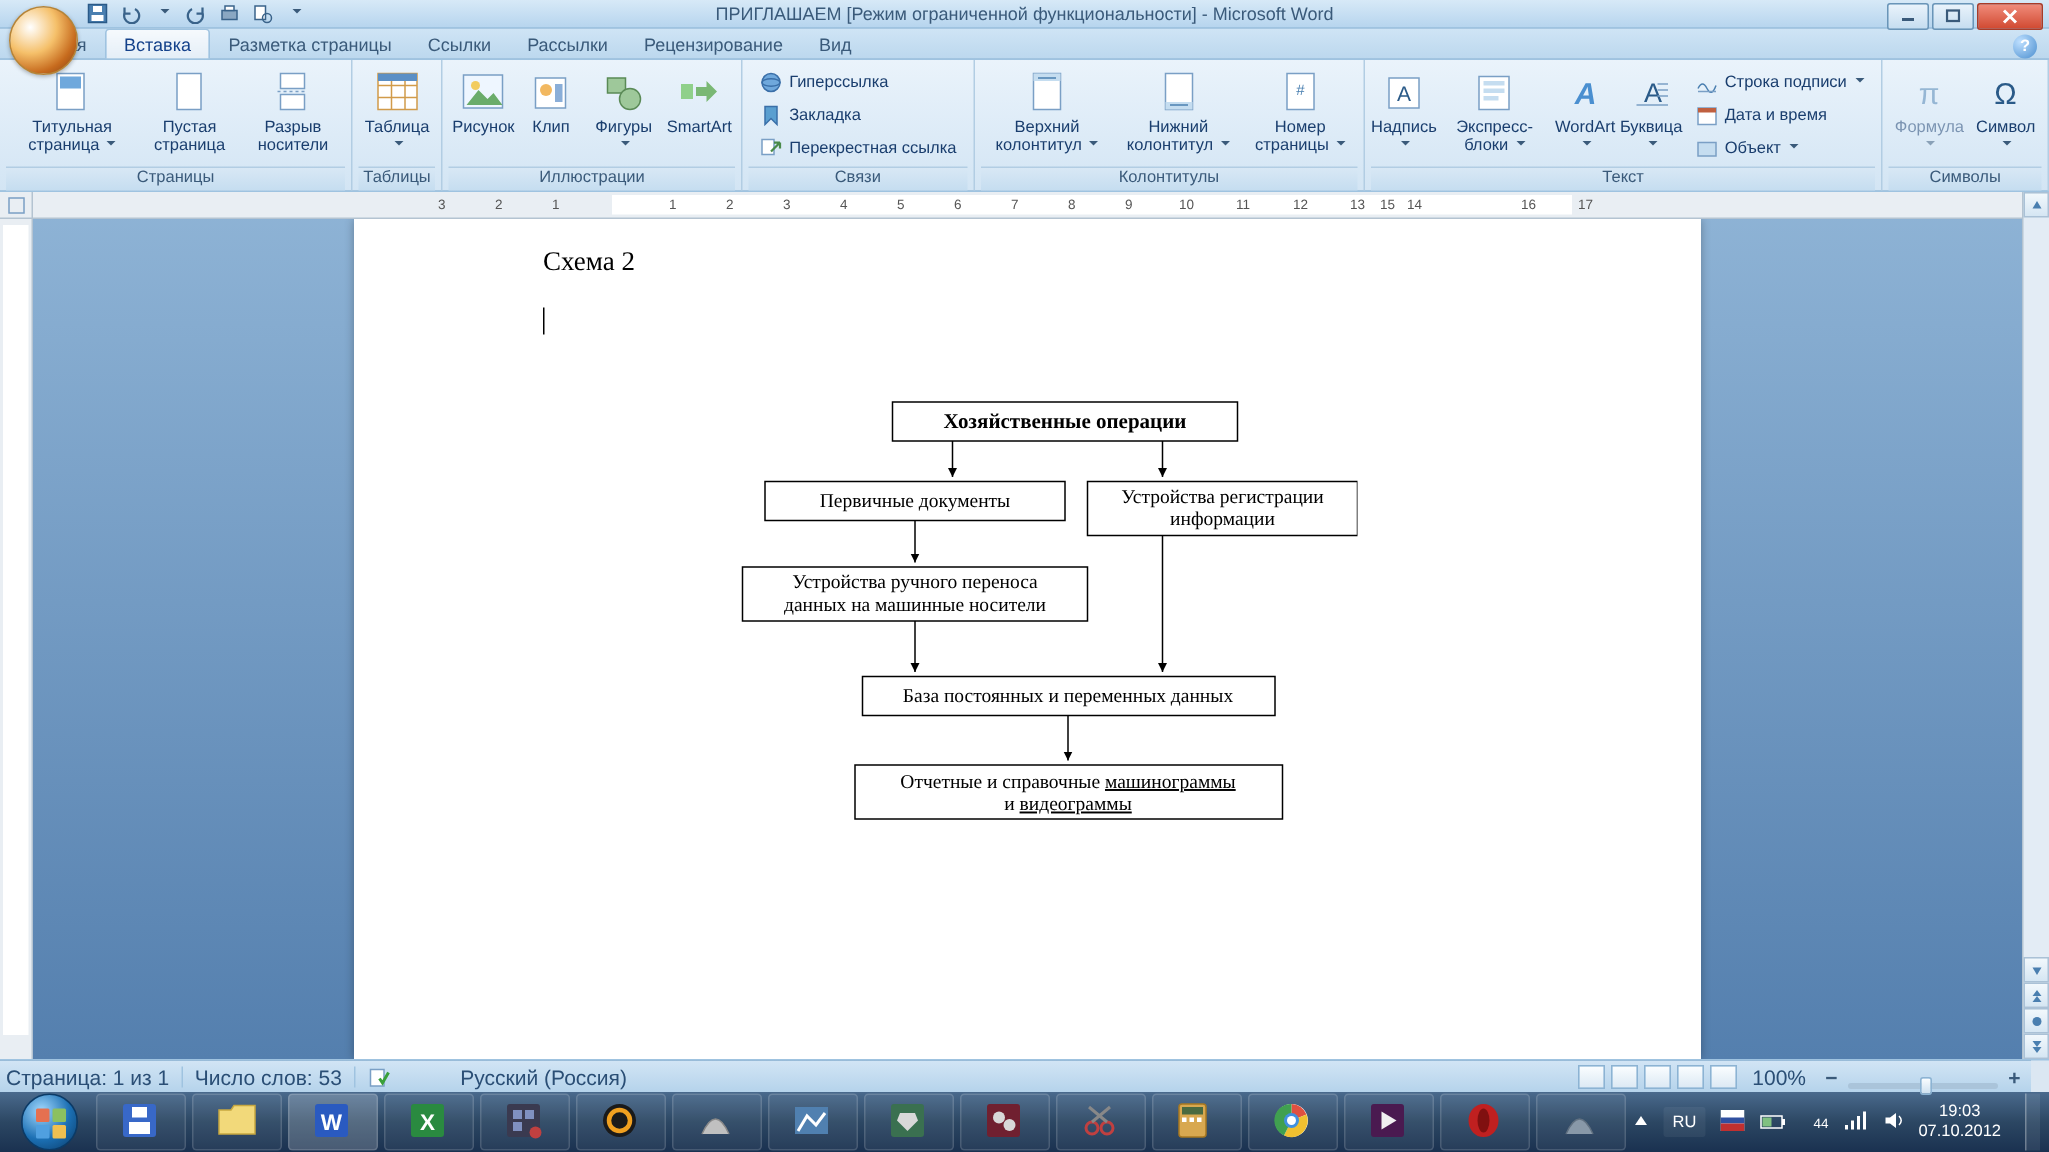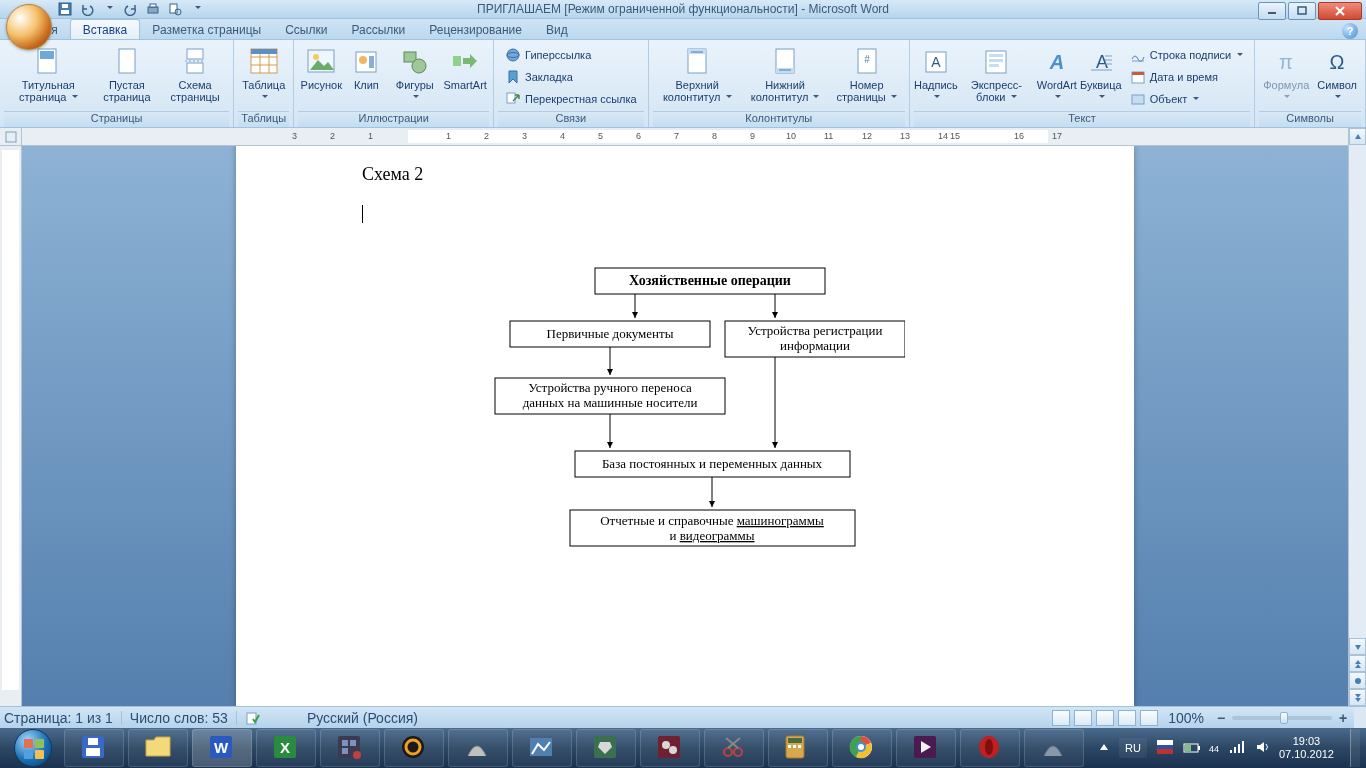--- a/index.html
+++ b/index.html
@@ -45,21 +45,21 @@
 .cursor-line{width:1px;height:18px;background:#000;margin-top:20px;animation:blink 1s steps(1) infinite;}
 @keyframes blink{50%{opacity:0;}}
 .diagram{margin:40px auto 0;width:440px;font-family:"Times New Roman",serif;font-size:13px;}
 .diagram svg{display:block;}
 .scrollbar-v{width:18px;background:#e3ecf5;border-left:1px solid #b4c3d1;display:flex;flex-direction:column;}
 .scrollbar-v .arrow,.scrollbar-v .pg{height:17px;border:1px solid #aac1d6;background:linear-gradient(#f2f8fc,#d5e6f3);display:flex;align-items:center;justify-content:center;}
 .scrollbar-v .track{flex:1;}
 
 .status{height:22px;background:linear-gradient(#d2e5f5,#b5d3eb);display:flex;align-items:center;font-size:14px;color:#2a4e75;border-top:1px solid #9fc3e0;padding:0 4px;}
 .status .sep{width:1px;height:14px;background:#9fc3e0;margin:0 8px;}
-.status .right{margin-left:auto;display:flex;align-items:center;gap:4px;}
+.status .right{margin-left:auto;display:flex;align-items:flex-end;gap:4px;}
 .viewbtn{width:18px;height:16px;border:1px solid #8cb3d3;background:linear-gradient(#fafdff,#dce9f4);} 
 .zoom-slider{width:100px;height:4px;background:#aac4da;position:relative;border-radius:2px;}
 .zoom-slider .thumb{position:absolute;left:48%;top:-4px;width:8px;height:12px;background:linear-gradient(#fafdff,#cde0ef);border:1px solid #8cb3d3;border-radius:2px;}
 
 .taskbar{height:40px;background:linear-gradient(#4a6a8d 0%,#2c4763 50%,#1a3150 100%);display:flex;align-items:center;padding:0 6px;gap:4px;}
 .start-orb{width:54px;height:40px;display:flex;align-items:center;justify-content:center;}
 .start-orb .orb{width:38px;height:38px;border-radius:50%;background:radial-gradient(circle at 35% 30%,#a2d9ff,#1b6fb3 55%,#0b3a66);position:relative;border:1px solid #0b3a66;}
 .taskitem{width:60px;height:38px;border:1px solid rgba(255,255,255,.15);border-radius:3px;display:flex;align-items:center;justify-content:center;background:rgba(255,255,255,.05);}
 .taskitem .ic{width:28px;height:28px;}
 .tray{margin-left:auto;display:flex;align-items:center;gap:10px;color:#fff;font-size:11px;}
@@ -165,21 +165,21 @@
             <div class="lbl">Пустая страница</div>
           </div>
         <div class="bigbtn">
             <div class="ic">
               <svg width="28" height="30">
                 <rect x="6" y="2" width="16" height="10" fill="#fff" stroke="#7a9fc5"></rect>
                 <rect x="6" y="16" width="16" height="10" fill="#fff" stroke="#7a9fc5"></rect>
                 <line x1="4" y1="14" x2="24" y2="14" stroke="#7a9fc5" stroke-dasharray="2"></line>
               </svg>
             </div>
-            <div class="lbl">Схема страницы</div>
+            <div class="lbl">Разрыв носители</div>
           </div>
       </div>
       <div class="group-label">Страницы</div>
     </div>
 
     <div class="group">
       <div class="group-body">
         <div class="bigbtn">
             <div class="ic">
               <svg width="30" height="30">
@@ -433,21 +433,21 @@
           <span class="tick" style="left:576px">5</span>
           <span class="tick" style="left:614px">6</span>
         <span class="tick" style="left:652px">7</span>
           <span class="tick" style="left:690px">8</span>
           <span class="tick" style="left:728px">9</span>
         <span class="tick" style="left:764px">10</span>
           <span class="tick" style="left:802px">11</span>
           <span class="tick" style="left:840px">12</span>
         <span class="tick" style="left:878px">13</span>
           <span class="tick" style="left:916px">14</span>
-          <span class="tick" style="left:928px">15</span>
+          <span class="tick" style="left:898px">15</span>
         <span class="tick" style="left:992px">16</span>
           <span class="tick" style="left:1030px">17</span>
       </div>
       <div class="canvas">
         <div class="paper">
           <h3>Схема 2</h3>
           <div class="cursor-line"></div>
           <div class="diagram">
             <svg width="440" height="320" viewBox="0 0 440 320">
               <defs>
@@ -674,21 +674,21 @@
     <div class="tray">
       <span><svg width="10" height="10">
             <path d="M5 2 L9 8 L1 8 Z" fill="#fff"></path>
           </svg></span>
       <span class="lang">RU</span>
       <span><svg width="16" height="14">
             <rect width="16" height="14" fill="#fff"></rect>
             <rect y="5" width="16" height="4" fill="#3050a0"></rect>
             <rect y="9" width="16" height="5" fill="#c03030"></rect>
           </svg></span>
-      <span style="display:flex;align-items:flex-end;gap:8px;">
+      <span style="display:flex;align-items:flex-end;gap:18px;">
           <svg width="18" height="12">
             <rect x="1" y="2" width="14" height="8" fill="none" stroke="#fff"></rect>
             <rect x="15" y="4" width="2" height="4" fill="#fff"></rect>
             <rect x="2" y="3" width="6" height="6" fill="#80c080"></rect>
           </svg>
           <span style="font-size:9px;">44</span>
         </span>
       <span><svg width="16" height="14">
             <rect x="1" y="10" width="2" height="3" fill="#fff"></rect>
             <rect x="5" y="7" width="2" height="6" fill="#fff"></rect>

